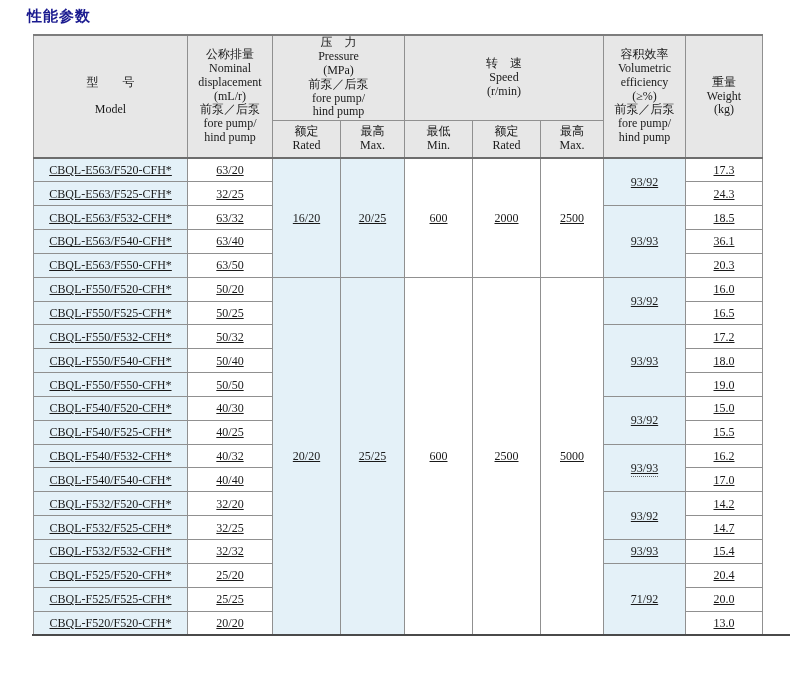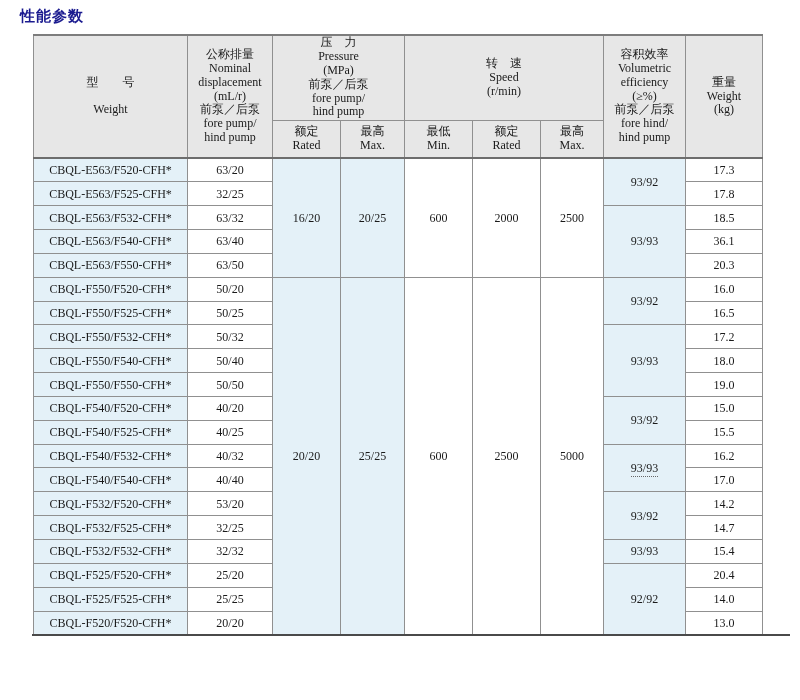--- a/index.html
+++ b/index.html
@@ -9,40 +9,40 @@
     --grid:#909090;
     --text:#1a1a1a;
   }
   *{box-sizing:border-box;}
   html,body{margin:0;padding:0;}
   body{
     width:800px;height:700px;background:#ffffff;overflow:hidden;
     font-family:"Liberation Serif","DejaVu Serif",serif;color:var(--text);
   }
   .page-title{
-    margin:7px 0 8px 20px;
+    margin:7px 0 8px 27px;
     font-family:"DejaVu Sans","Liberation Sans",sans-serif;
     font-size:15px;font-weight:bold;color:var(--title-color);
     letter-spacing:1px;
   }
   .table-wrap{position:relative;width:729px;margin-left:33px;}
   table.spec{
     border-collapse:collapse;table-layout:fixed;width:729px;
     border-top:2px solid #7d7d7d;
   }
   th,td{
     border:1px solid var(--grid);
     text-align:center;vertical-align:middle;
     padding:0 1px;font-size:12px;line-height:13.8px;
     white-space:pre-line;overflow:hidden;
   }
   thead th{background:var(--header-bg);font-weight:normal;}
   thead tr.head-main{height:85px;}
   thead tr.head-sub{height:38px;}
-  tbody tr{height:23.85px;}
+  tbody tr{height:23.85px;text-decoration:underline;}
   tbody tr:first-child td{border-top:2px solid #6d6d6d;}
   tbody td{line-height:1;}
   td.blue{background:var(--highlight-bg);}
   .dotted{border-bottom:1px dotted #666;padding-bottom:1px;}
   .bottom-rule{
     position:absolute;left:-1px;bottom:-1px;
     width:758px;height:2px;background:#4a4a4a;
   }
 </style>
 </head>
@@ -60,21 +60,21 @@
     <col style="width:68px">
         <col style="width:68px">
         <col style="width:63px">
     <col style="width:82px">
         <col style="width:77px">
   </colgroup>
   <thead>
     <tr class="head-main">
       <th rowspan="2">型　　号
 
-Weight</th>
+Model</th>
       <th rowspan="2">公称排量
 Nominal
 displacement
 (mL/r)
 前泵／后泵
 fore pump/
 hind pump</th>
       <th colspan="2">压　力
 Pressure
 (MPa)
@@ -82,21 +82,21 @@
 fore pump/
 hind pump</th>
       <th colspan="3">转　速
 Speed
 (r/min)</th>
       <th rowspan="2">容积效率
 Volumetric
 efficiency
 (≥%)
 前泵／后泵
-fore hind/
+fore pump/
 hind pump</th>
       <th rowspan="2">重量
 Weight
 (kg)</th>
     </tr>
     <tr class="head-sub">
       <th>额定
 Rated</th>
       <th>最高
 Max.</th>
@@ -116,21 +116,21 @@
       <td class="blue" rowspan="5">20/25</td>
       <td rowspan="5">600</td>
       <td rowspan="5">2000</td>
       <td rowspan="5">2500</td>
       <td class="blue" rowspan="2">93/92</td>
       <td>17.3</td>
     </tr>
     <tr>
       <td class="blue">CBQL-E563/F525-CFH*</td>
       <td>32/25</td>
-      <td>17.8</td>
+      <td>24.3</td>
     </tr>
     <tr>
       <td class="blue">CBQL-E563/F532-CFH*</td>
       <td>63/32</td>
       <td class="blue" rowspan="3">93/93</td>
       <td>18.5</td>
     </tr>
     <tr>
       <td class="blue">CBQL-E563/F540-CFH*</td>
       <td>63/40</td>
@@ -168,21 +168,21 @@
       <td>50/40</td>
       <td>18.0</td>
     </tr>
     <tr>
       <td class="blue">CBQL-F550/F550-CFH*</td>
       <td>50/50</td>
       <td>19.0</td>
     </tr>
     <tr>
       <td class="blue">CBQL-F540/F520-CFH*</td>
-      <td>40/20</td>
+      <td>40/30</td>
       <td class="blue" rowspan="2">93/92</td>
       <td>15.0</td>
     </tr>
     <tr>
       <td class="blue">CBQL-F540/F525-CFH*</td>
       <td>40/25</td>
       <td>15.5</td>
     </tr>
     <tr>
       <td class="blue">CBQL-F540/F532-CFH*</td>
@@ -190,45 +190,45 @@
       <td class="blue" rowspan="2"><span class="dotted">93/93</span></td>
       <td>16.2</td>
     </tr>
     <tr>
       <td class="blue">CBQL-F540/F540-CFH*</td>
       <td>40/40</td>
       <td>17.0</td>
     </tr>
     <tr>
       <td class="blue">CBQL-F532/F520-CFH*</td>
-      <td>53/20</td>
+      <td>32/20</td>
       <td class="blue" rowspan="2">93/92</td>
       <td>14.2</td>
     </tr>
     <tr>
       <td class="blue">CBQL-F532/F525-CFH*</td>
       <td>32/25</td>
       <td>14.7</td>
     </tr>
     <tr>
       <td class="blue">CBQL-F532/F532-CFH*</td>
       <td>32/32</td>
       <td class="blue">93/93</td>
       <td>15.4</td>
     </tr>
     <tr>
       <td class="blue">CBQL-F525/F520-CFH*</td>
       <td>25/20</td>
-      <td class="blue" rowspan="3">92/92</td>
+      <td class="blue" rowspan="3">71/92</td>
       <td>20.4</td>
     </tr>
     <tr>
       <td class="blue">CBQL-F525/F525-CFH*</td>
       <td>25/25</td>
-      <td>14.0</td>
+      <td>20.0</td>
     </tr>
     <tr>
       <td class="blue">CBQL-F520/F520-CFH*</td>
       <td>20/20</td>
       <td>13.0</td>
     </tr>
   </tbody>
 </table>
 <div class="bottom-rule"></div>
 </div>

